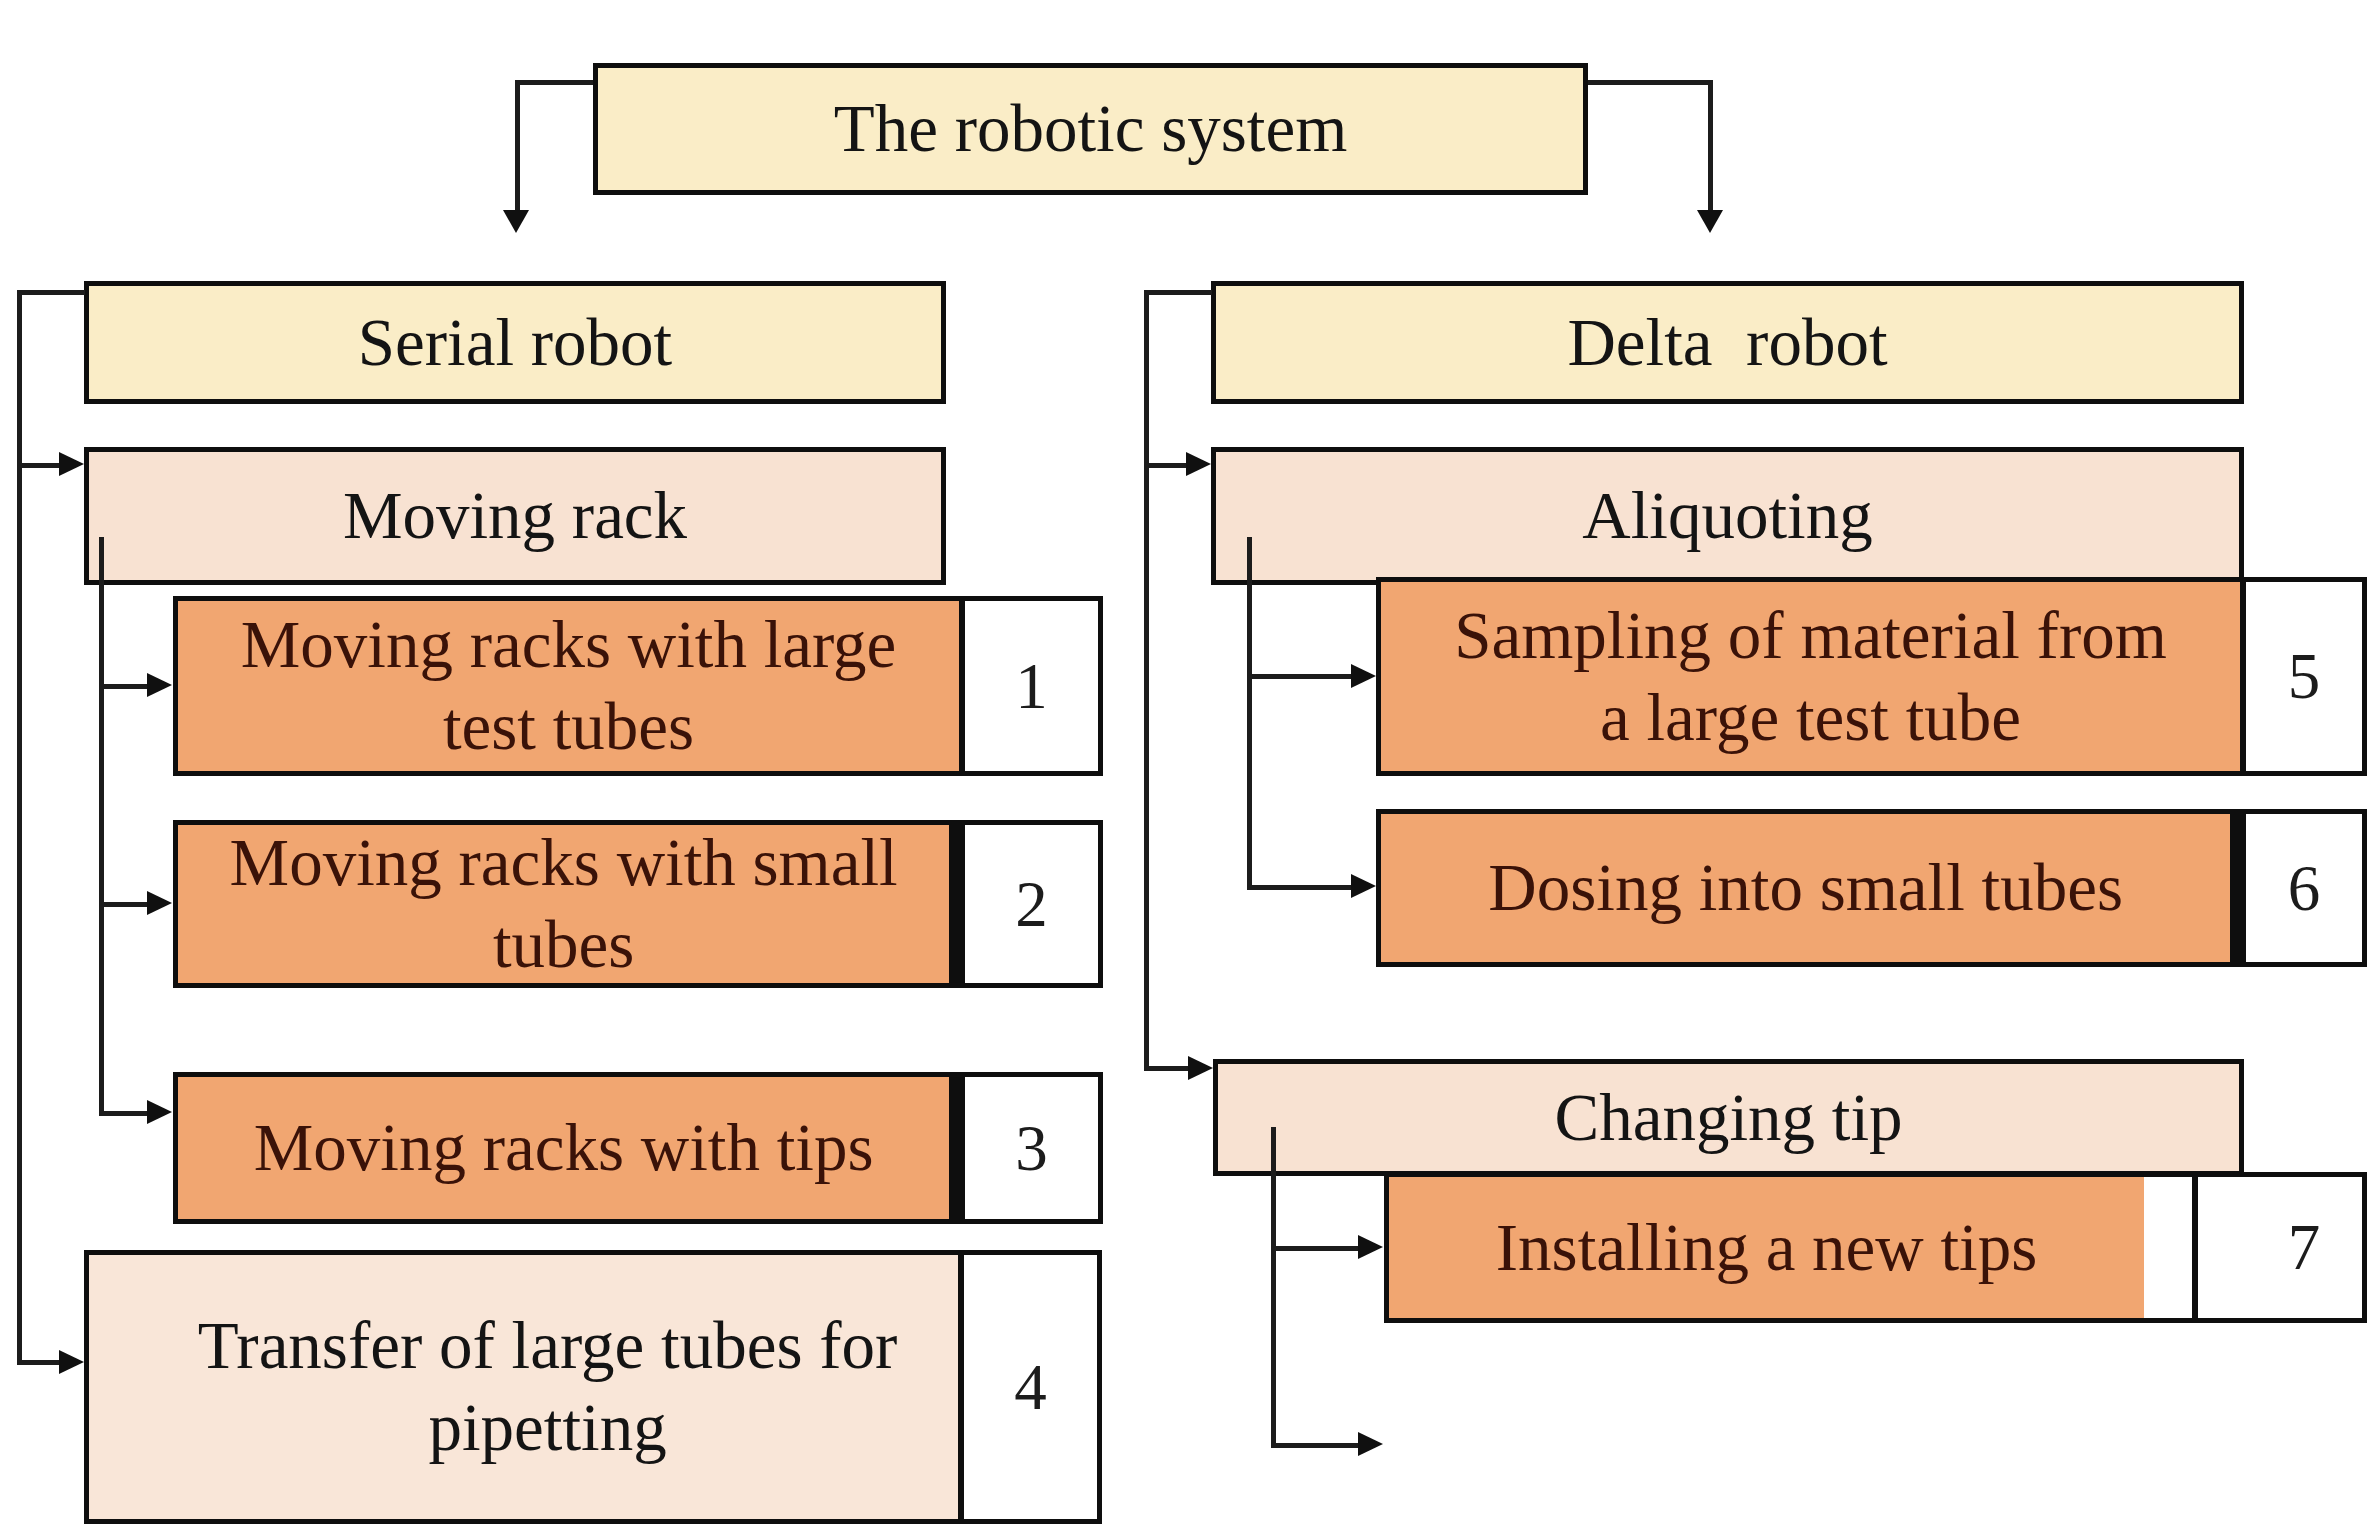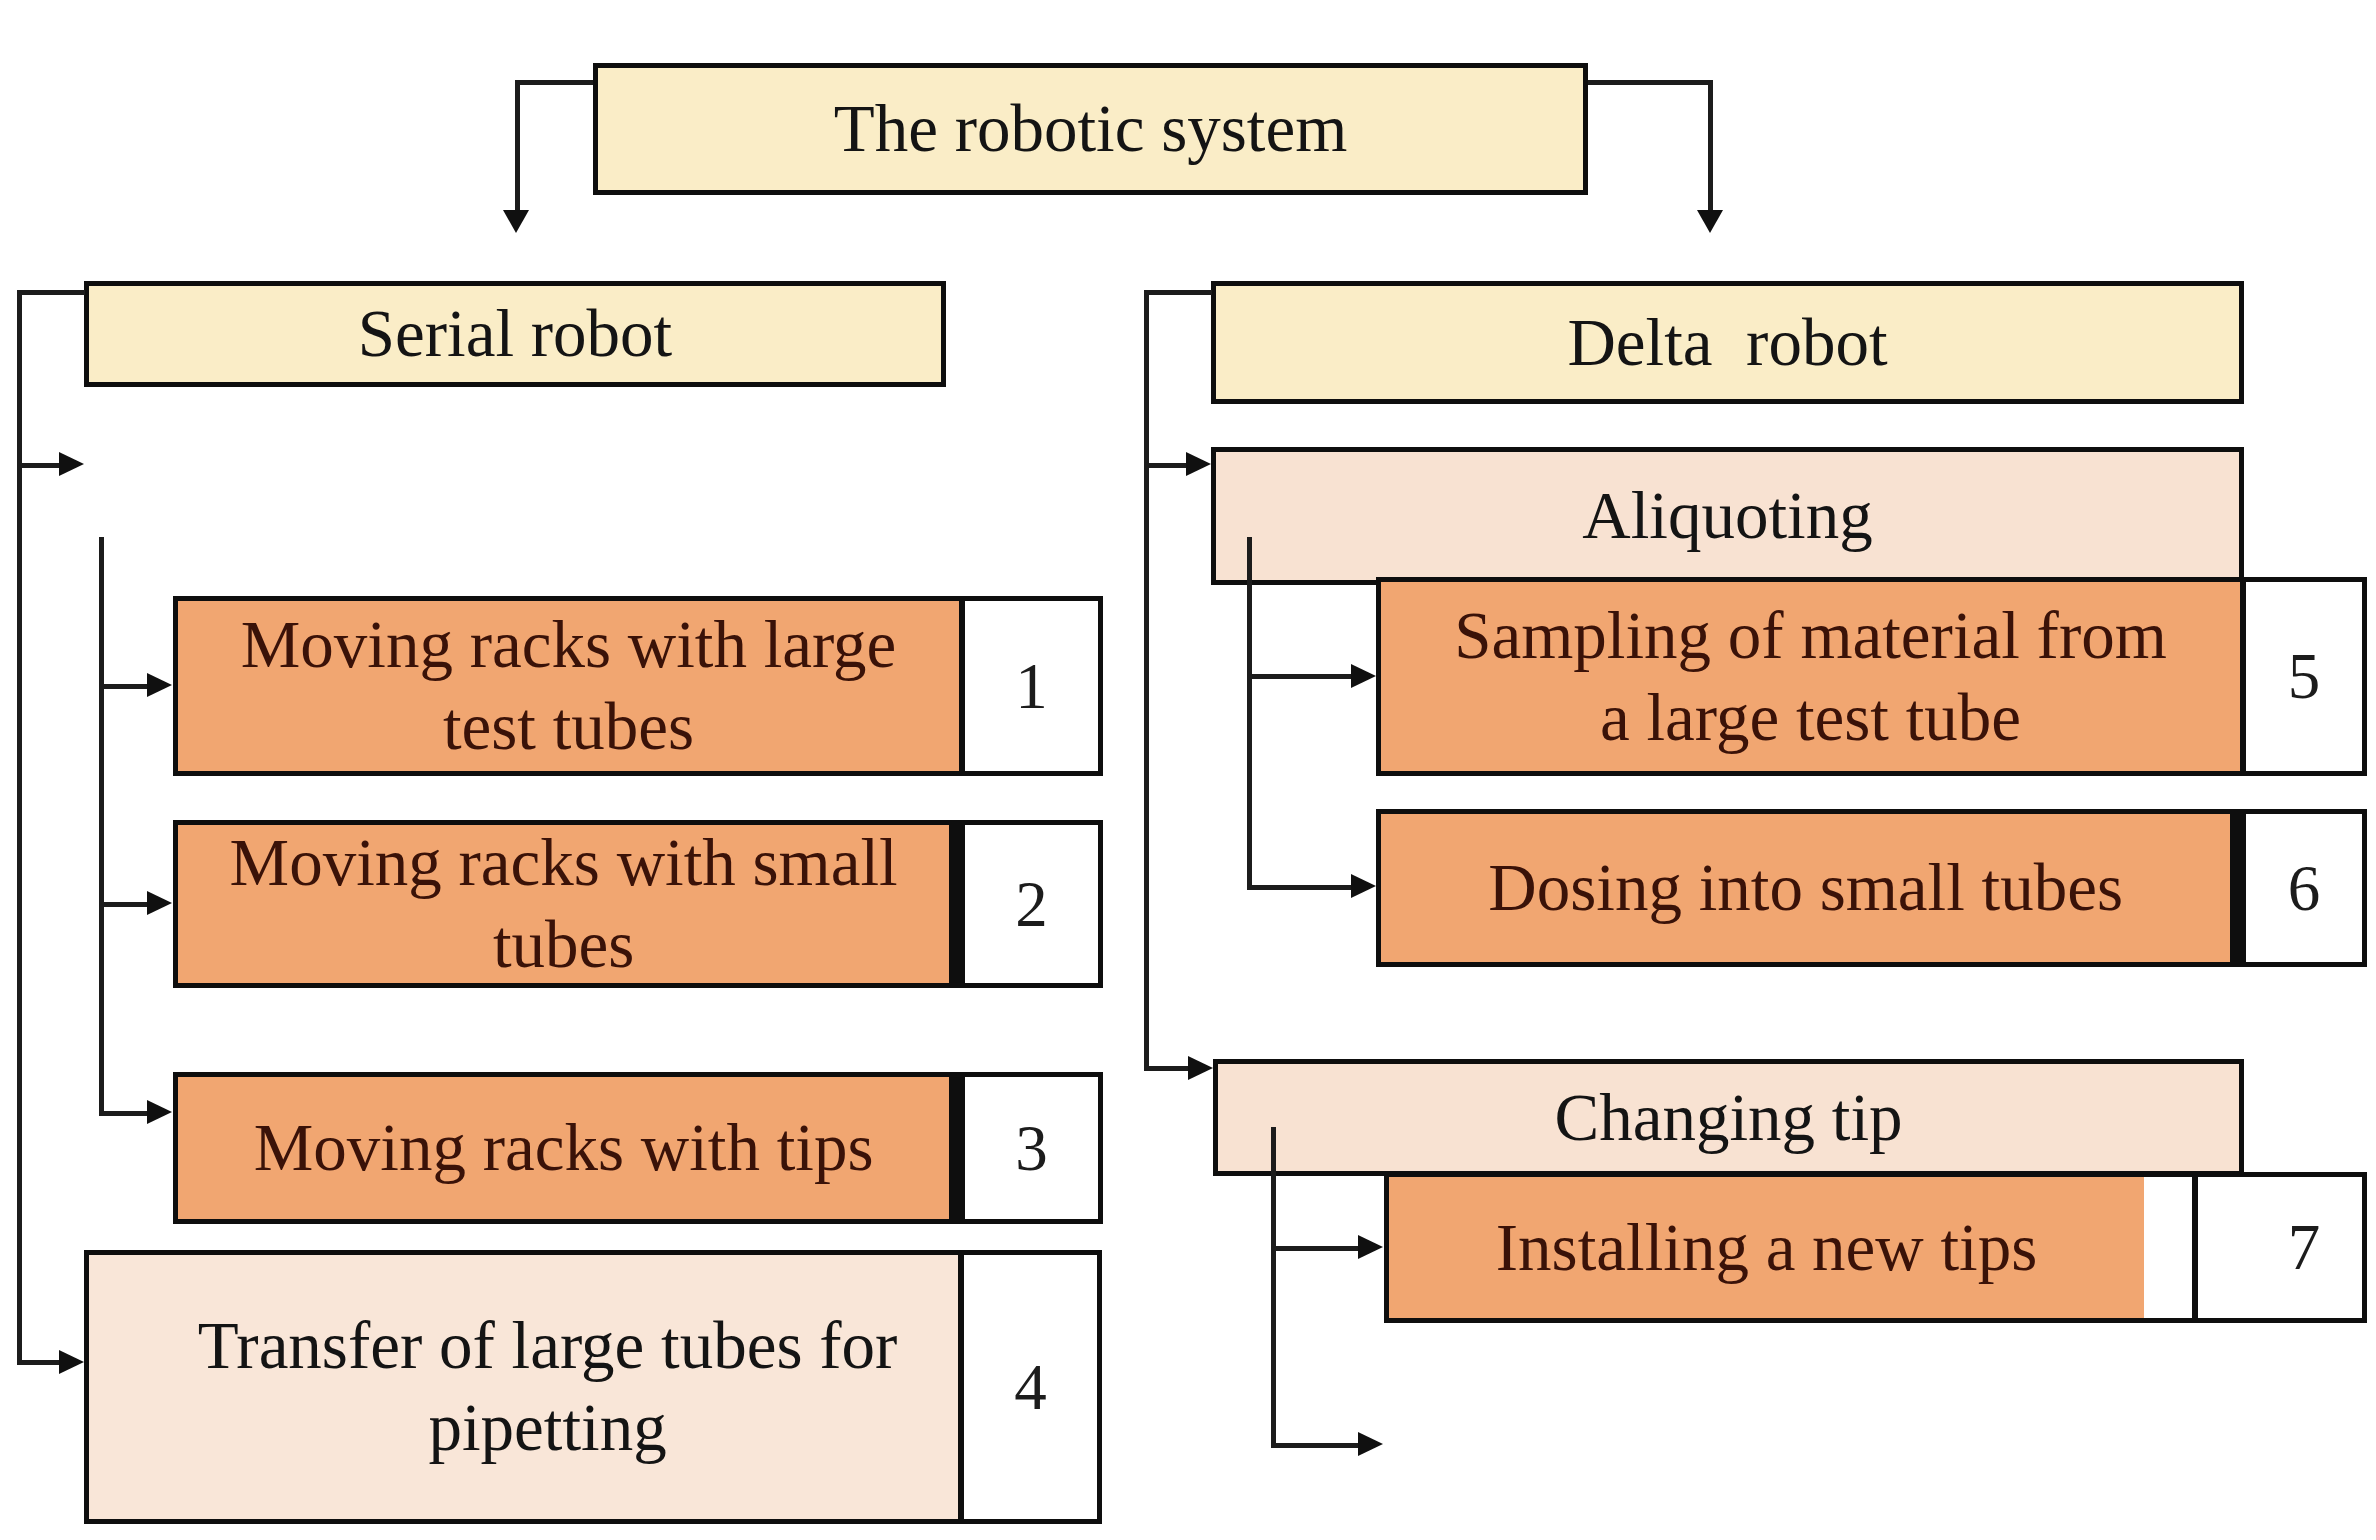--- a/index.html
+++ b/index.html
@@ -76,22 +76,25 @@
 </style>
 </head>
 <body>
 
 <div class="canvas">
 
   <div class="node lvl1" style="left:593px; top:14.7px; width:995px; height:132px;">
     <span class="label">The robotic system</span>
   </div>
 
-  <div class="node lvl1" style="left:84px; top:233px; width:862px; height:106px;">
+  <div class="node lvl1" style="left:84px; top:233px; width:862px; height:123px;">
     <span class="label">Serial robot</span>
+  </div>
+  <div class="node lvl2" style="left:84px; top:399px; width:862px; height:138px;">
+    <span class="label">Moving rack</span>
   </div>
 
   <div class="task" style="left:173px; top:596px; width:930px; height:180px;">
     <div class="main">
       <span class="label">Moving racks with large
 test tubes</span>
     </div>
     <div class="divider"></div>
     <div class="numcell">
       <span class="num">1</span>

